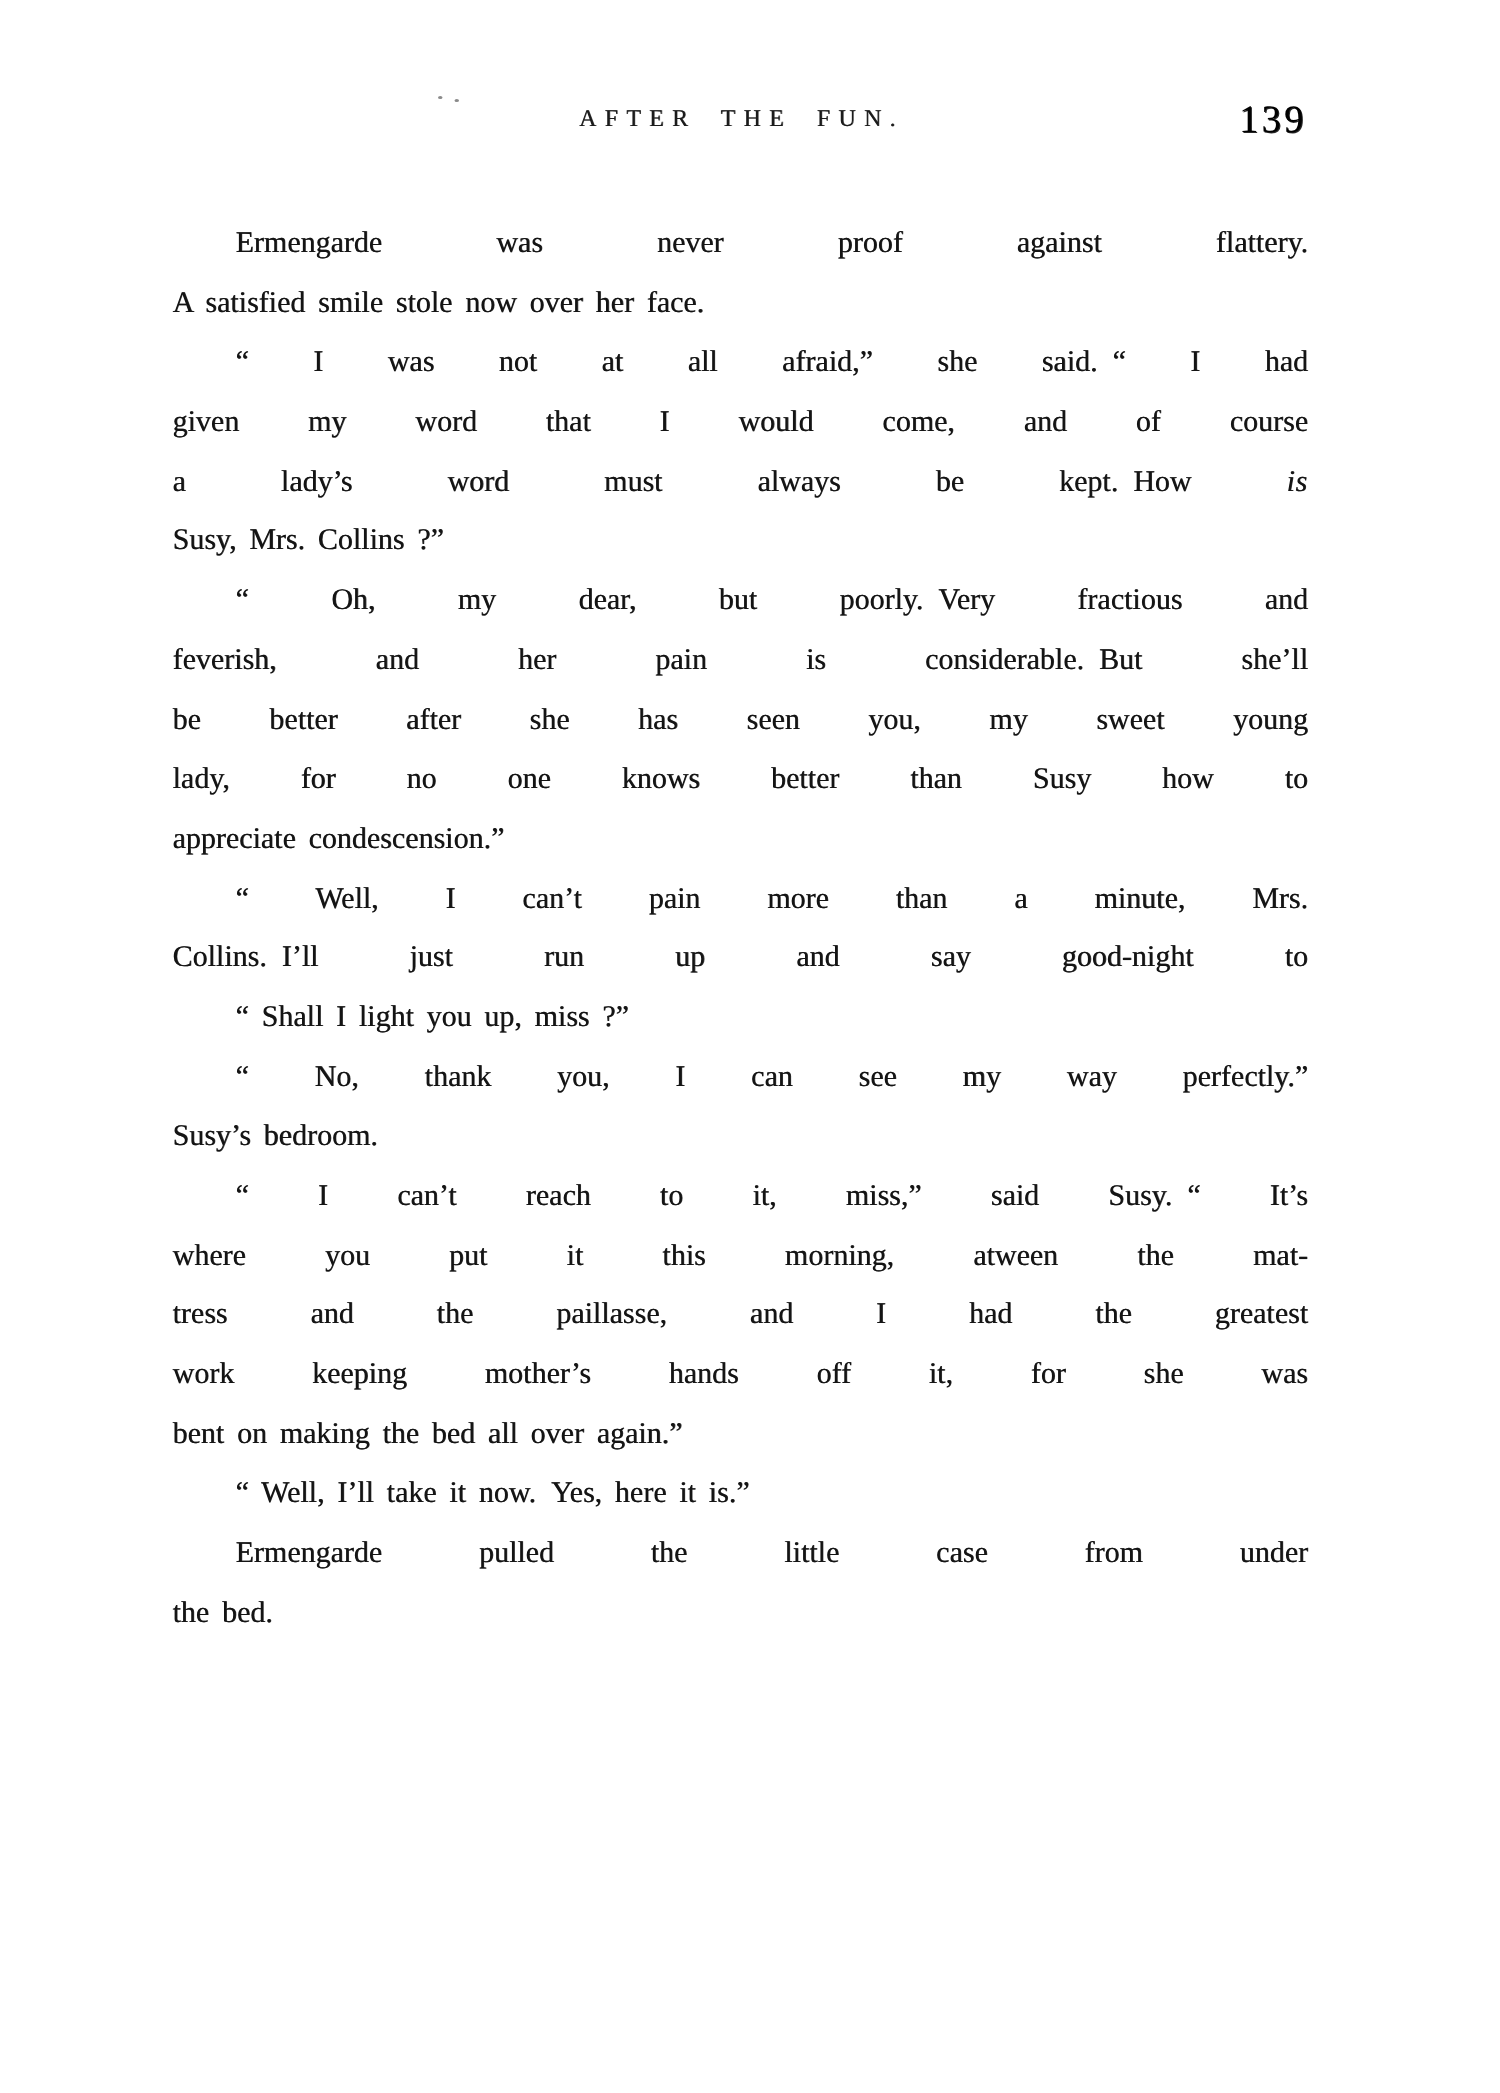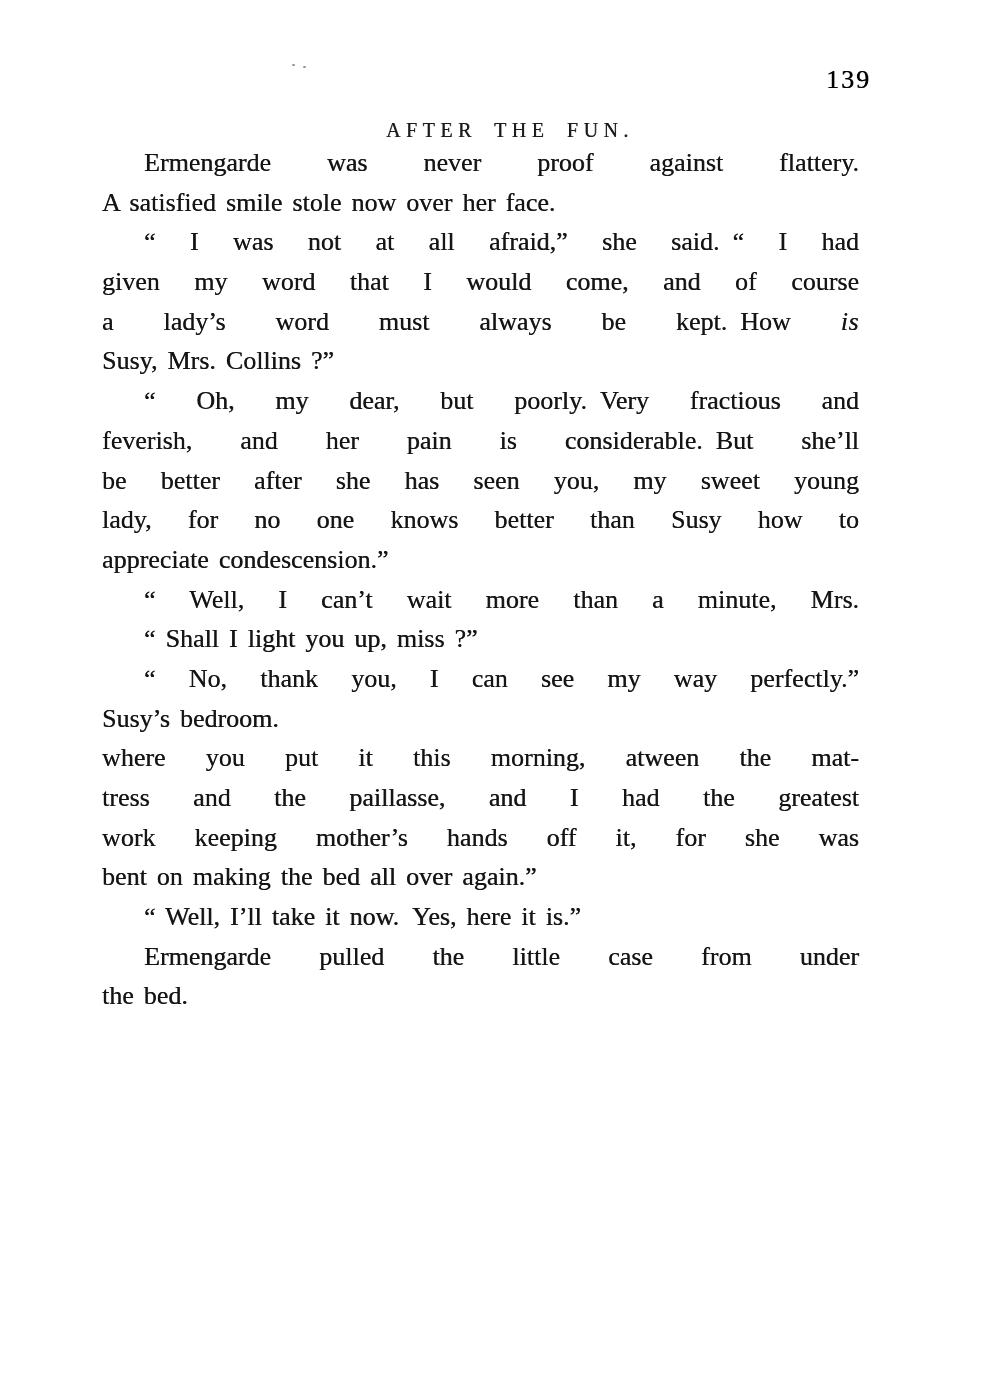--- a/index.html
+++ b/index.html
@@ -11,37 +11,36 @@
     color: #161616;
     position: relative;
     overflow: hidden;
   }
   .page { position: absolute; inset: 0; background: #ffffff; }
 
   
   .running-header { position: absolute; top: 0; left: 0; width: 1000px; height: 110px; }
   .header-title {
     position: absolute; left: 386px; top: 71px;
-    font-size: 20px; letter-spacing: 5.5px; word-spacing: 7px;
+    font-size: 16px; letter-spacing: 5.5px; word-spacing: 7px;
     color: #1b1b1b;
     text-shadow: 0.4px 0.3px 0 rgba(25,25,25,0.75);
     white-space: nowrap;
-    margin-top: 48px;
   }
   .page-number {
     position: absolute; left: 826px; top: 65px;
     font-size: 26px; letter-spacing: 2px;
     color: #000000;
     text-shadow: 0.6px 0.4px 0 rgba(15,15,15,0.9);
   }
 
   
   .text-column {
-    position: absolute; top: 143px; left: 102px; width: 757px;
-    font-size: 26px; line-height: 39.7px;
+    position: absolute; top: 143px; left: 115px; width: 757px;
+    font-size: 20px; line-height: 39.7px;
     word-spacing: 3.5px;
     color: #141414;
     text-shadow: 0.35px 0.25px 0 rgba(20,20,20,0.8);
   }
   .para { margin: 0; }
   .line { height: 39.7px; white-space: normal; }
   .line.just { text-align: justify; text-align-last: justify; }
   .line.indent { text-indent: 42px; }
   .line em { font-style: italic; letter-spacing: 0.5px; }
 
@@ -73,32 +72,34 @@
         <div class="line">Susy, Mrs. Collins ?”</div>
       </div>
       <div class="para">
         <div class="line just indent">“ Oh, my dear, but poorly. Very fractious and</div>
         <div class="line just">feverish, and her pain is considerable. But she’ll</div>
         <div class="line just">be better after she has seen you, my sweet young</div>
         <div class="line just">lady, for no one knows better than Susy how to</div>
         <div class="line">appreciate condescension.”</div>
       </div>
       <div class="para">
-        <div class="line just indent">“ Well, I can’t wait more than a minute, Mrs.</div>
+        <div class="line just indent">“ Well, I can’t pain more than a minute, Mrs.</div>
+        <div class="line just">Collins. I’ll just run up and say good-night to</div>
       </div>
       <div class="para">
         <div class="line indent">“ Shall I light you up, miss ?”</div>
       </div>
       <div class="para">
         <div class="line just indent">“ No, thank you, I can see my way perfectly.”</div>
       </div>
       <div class="para">
         <div class="line">Susy’s bedroom.</div>
       </div>
       <div class="para">
+        <div class="line just indent">“ I can’t reach to it, miss,” said Susy. “ It’s</div>
         <div class="line just">where you put it this morning, atween the mat-</div>
         <div class="line just">tress and the paillasse, and I had the greatest</div>
         <div class="line just">work keeping mother’s hands off it, for she was</div>
         <div class="line">bent on making the bed all over again.”</div>
       </div>
       <div class="para">
         <div class="line indent">“ Well, I’ll take it now. Yes, here it is.”</div>
       </div>
       <div class="para">
         <div class="line just indent">Ermengarde pulled the little case from under</div>

